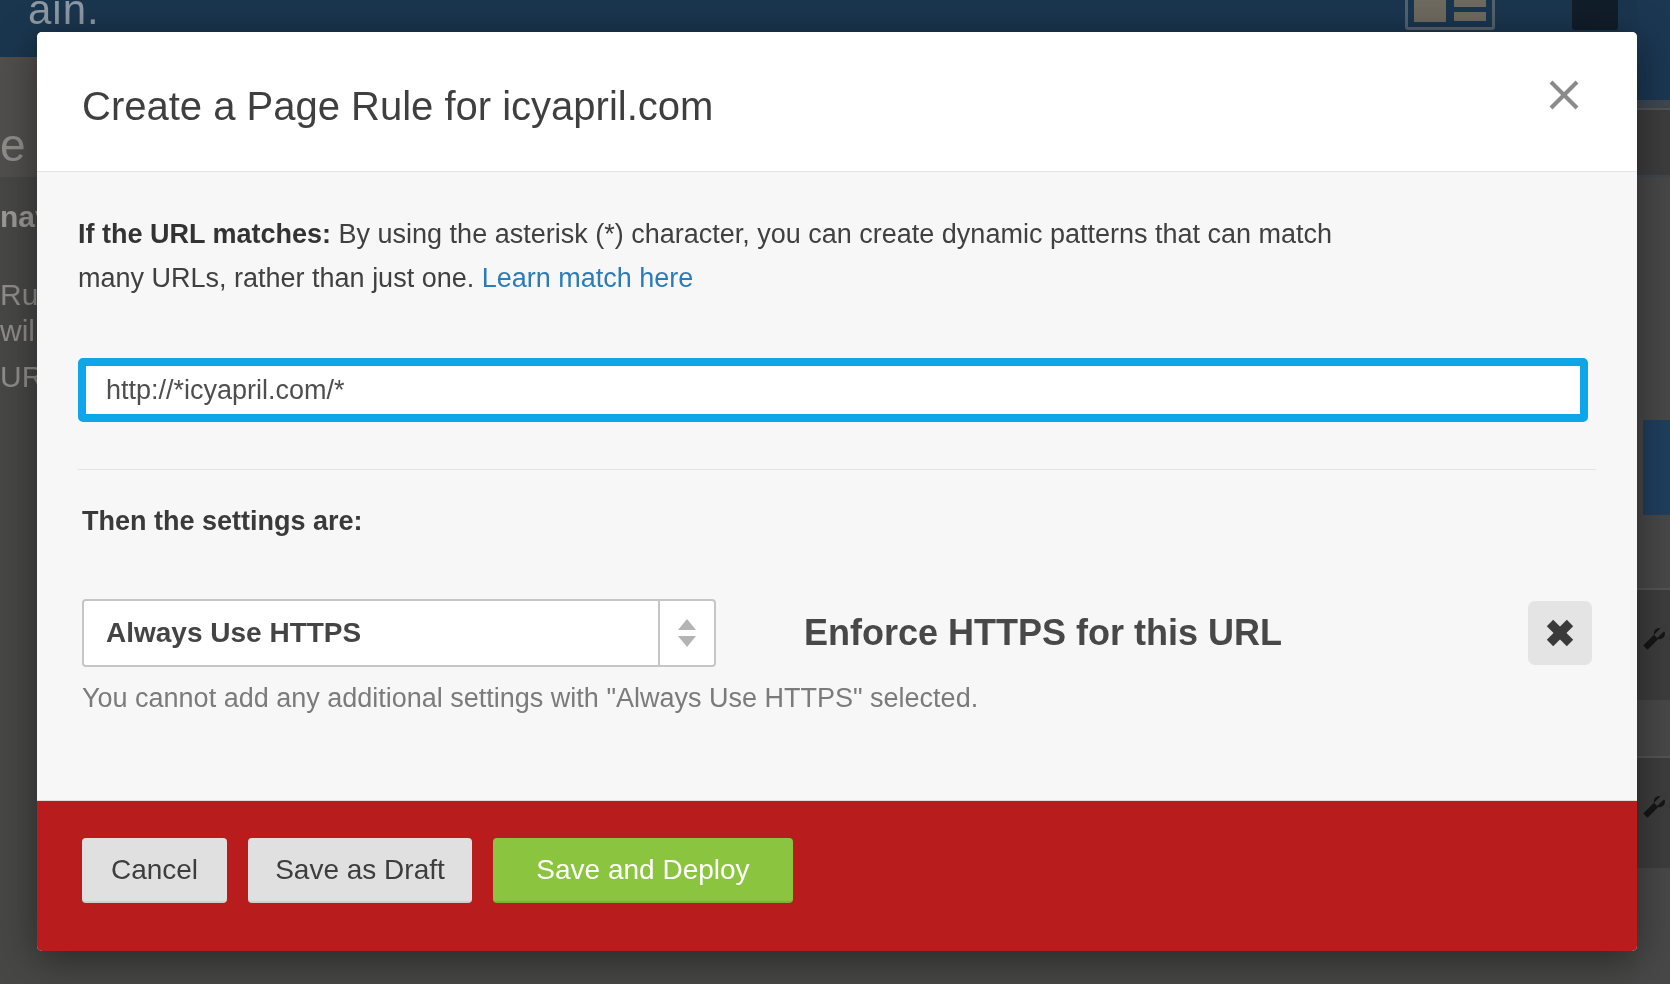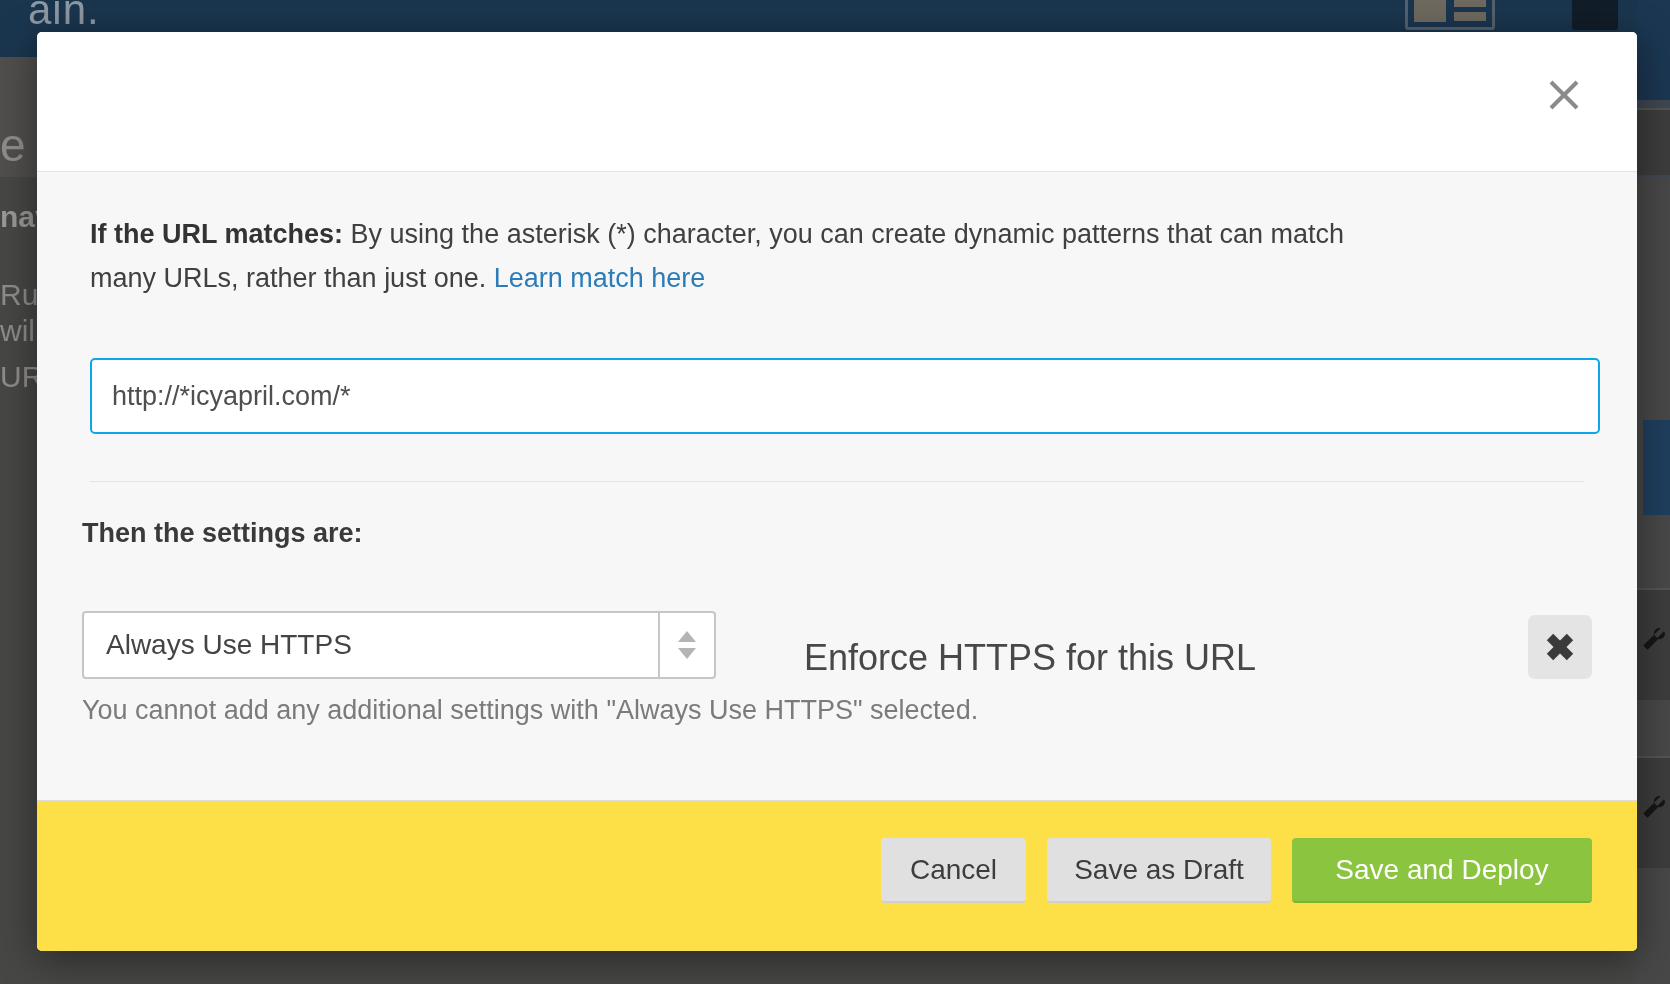--- a/index.html
+++ b/index.html
@@ -42,52 +42,52 @@
   .modal { position:absolute; left:37px; top:32px; width:1600px; height:919px;
            background:#f7f7f7; border-radius:5px; overflow:hidden;
            box-shadow:0 8px 40px rgba(0,0,0,.45); }
   .modal-header { position:relative; height:140px; background:#ffffff;
                   border-bottom:1px solid #e4e4e4; }
   .modal-title { position:absolute; left:45px; top:52px; font-size:40px;
                  font-weight:400; color:#3f3f3f; }
   .modal-close { position:absolute; right:50px; top:40px; width:46px; height:46px;
                  cursor:pointer; display:flex; align-items:center; justify-content:center; }
 
-  .section-url { padding:40px 53px 0; }
+  .section-url { padding:40px 41px 0; }
   .url-desc { font-size:27px; line-height:44px; color:#404040; }
   .url-desc strong { color:#333333; }
   .url-desc a { color:#2c7cb8; text-decoration:none; cursor:pointer; }
-  .url-input { margin-top:58px; width:1510px; height:76px; background:#ffffff;
-               border:2px solid #0ea5e9; border-radius:5px; padding:0 20px;
+  .url-input { margin-top:58px; width:1510px; height:64px; background:#ffffff;
+               border:8px solid #0ea5e9; border-radius:5px; padding:0 20px;
                font-size:27px; color:#4f4f4f; font-family:"Liberation Sans", sans-serif;
                outline:none; display:block; }
   .section-div { margin-top:47px; border:none; border-top:1px solid #e4e4e4; height:0; }
 
   .section-settings { padding:36px 45px 0; }
   .settings-heading { font-size:27px; font-weight:bold; color:#3a3a3a; }
-  .setting-row { margin-top:62px; display:flex; align-items:flex-end; }
+  .setting-row { margin-top:62px; display:flex; align-items:center;font-weight:bold; }
   .fake-select { width:634px; height:68px; background:#ffffff; border:2px solid #c6c6c6;
                  border-radius:4px; display:flex; align-items:stretch; cursor:pointer; }
   .fake-select .sel-text { flex:1; display:flex; align-items:center; padding-left:22px;
                            font-size:28px; color:#444444; }
   .fake-select .sel-stepper { width:56px; border-left:2px solid #c6c6c6; display:flex;
                               flex-direction:column; align-items:center; justify-content:center; gap:6px; }
   .tri-up    { width:0; height:0; border-left:9px solid transparent; border-right:9px solid transparent;
                border-bottom:11px solid #b4b4b4; }
   .tri-down  { width:0; height:0; border-left:9px solid transparent; border-right:9px solid transparent;
                border-top:11px solid #b4b4b4; }
   .setting-label { margin-left:88px; font-size:36px; color:#484848; }
   .remove-btn { margin-left:auto; width:64px; height:64px; background:#e4e4e4;
                 border:none; border-radius:7px; cursor:pointer; display:flex;
                 align-items:center; justify-content:center; }
   .setting-note { margin-top:16px; font-size:27px; color:#7b7b7b; }
 
   .modal-footer { position:absolute; left:0; bottom:0; width:100%; height:151px;
-                  background:#fde047; border-top:1px solid #dddddd;
-                  display:flex; justify-content:flex-end; align-items:flex-start;
+                  background:#b91c1c; border-top:1px solid #dddddd;
+                  display:flex; align-items:flex-start;
                   gap:21px; padding:37px 45px 0; }
   .btn { height:65px; border:none; border-radius:4px; font-size:28px;
          font-family:"Liberation Sans", sans-serif; cursor:pointer; }
   .btn-gray { background:#e0e0e0; color:#3d3d3d; border-bottom:2px solid #cfcfcf; }
   .btn-cancel { width:145px; }
   .btn-draft  { width:224px; }
   .btn-green  { width:300px; background:#8bc53f; color:#ffffff; border-bottom:2px solid #7cb335; }
 </style>
 </head>
 <body>
@@ -127,20 +127,21 @@
       <svg class="rs-wrench" viewBox="0 0 24 24">
         <path d="M21 5 l-6 6 -3-3 6-6 a5 5 0 0 0 -6 6 L2 18 l4 4 10-10 a5 5 0 0 0 6-6z" fill="#161616"></path>
       </svg>
     </div>
   </div>
 </div>
 
 <div class="modal">
 
   <div class="modal-header">
+    <h1 class="modal-title">Create a Page Rule for icyapril.com</h1>
     <div class="modal-close">
       <svg width="40" height="40" viewBox="0 0 40 40">
         <line x1="7" y1="7" x2="33" y2="33" stroke="#8b8b8b" stroke-width="4"></line>
         <line x1="33" y1="7" x2="7" y2="33" stroke="#8b8b8b" stroke-width="4"></line>
       </svg>
     </div>
   </div>
 
   <div class="section-url">
     <p class="url-desc">

